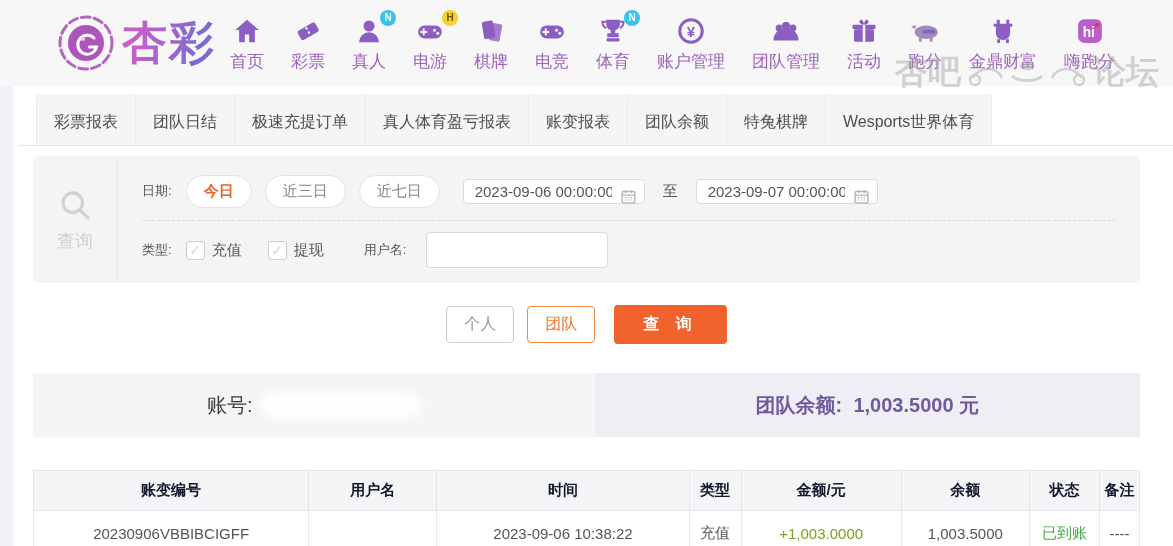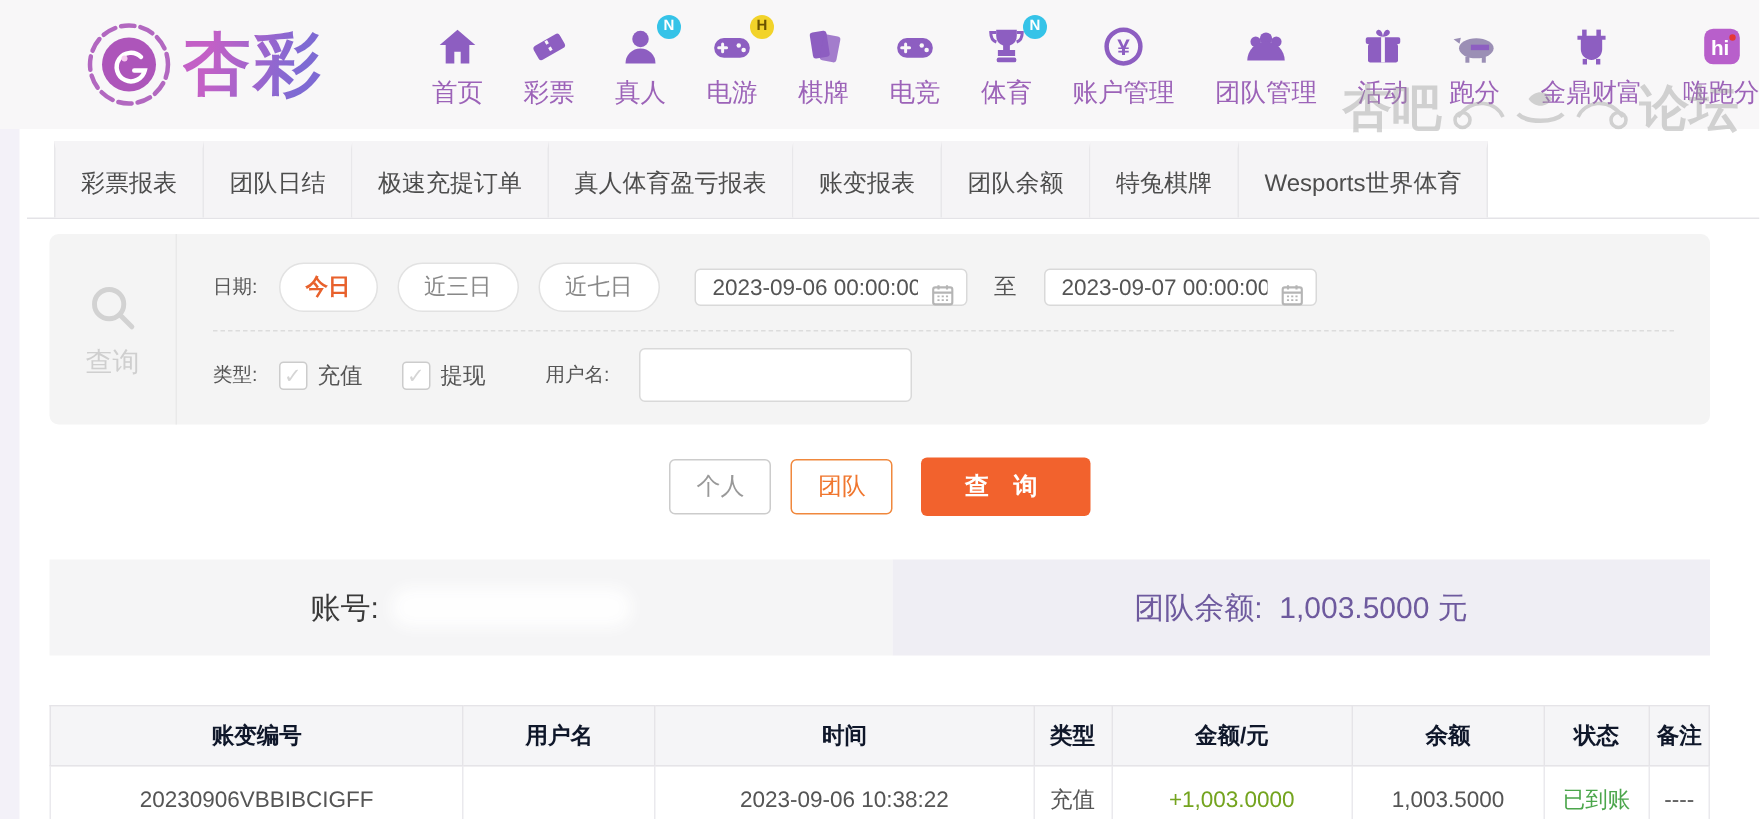--- a/index.html
+++ b/index.html
@@ -4,21 +4,21 @@
 <style>
   * { margin:0; padding:0; box-sizing:border-box; }
   html,body { width:1173px; height:546px; overflow:hidden; background:#fff;
     font-family:"Liberation Sans","DejaVu Sans",sans-serif; color:#555; }
   .page { position:relative; width:1173px; height:546px; overflow:hidden; }
 
   
   .left-strip { position:absolute; left:0; top:86px; width:13px; height:460px; background:#f3f1f8; }
 
   
-  .topnav { position:relative; height:86px; background:#f8f7f8; display:flex; align-items:center; padding-left:56px; z-index:2;justify-content:space-between; }
+  .topnav { position:relative; height:86px; background:#f8f7f8; display:flex; align-items:center; padding-left:56px; z-index:2; }
   .logo { display:flex; align-items:center; margin-right:14px; }
   .logo-text { font-size:45px; font-weight:bold; letter-spacing:2px; margin-left:6px;
     background:linear-gradient(100deg,#c360c6 20%,#7e6ad3 80%);
     -webkit-background-clip:text; background-clip:text; color:transparent; }
   .nav-items { display:flex; gap:27px; align-items:flex-end; }
   .nav-item { display:flex; flex-direction:column; align-items:center; cursor:pointer; }
   .nav-ico { position:relative; height:34px; display:flex; align-items:center; color:#8d5ec1; }
   .nav-label { font-size:17px; color:#9c63b8; margin-top:2px; white-space:nowrap; }
   .badge { position:absolute; top:-4px; right:-12px; width:16px; height:16px; border-radius:50%;
     font-size:10px; font-weight:bold; display:flex; align-items:center; justify-content:center; color:#fff; }
@@ -65,21 +65,21 @@
   
   .actions { display:flex; justify-content:center; align-items:center; margin-top:22px; gap:13px; }
   .btn { border-radius:4px; font-size:16px; padding:7px 17px; cursor:pointer; background:#fff; font-family:inherit; }
   .btn-personal { border:1px solid #ccc; color:#999; }
   .btn-team { border:1px solid #f0883d; color:#f0762e; }
   .btn-query { border:none; background:#f2622d; color:#fff; padding:9px 29px; font-weight:bold; letter-spacing:6px; margin-left:6px; }
 
   
   .summary { display:flex; margin:29px 33px 0; height:64px; }
   .sum-left { flex:1.03; background:#f5f5f6; display:flex; align-items:center; justify-content:center; }
-  .sum-right { flex:1; background:#efeef4; display:flex; align-items:center; justify-content:center; }
+  .sum-right { flex:1; background:#efeef4; display:flex; align-items:center; justify-content:center;font-weight:bold; }
   .acct-label { font-size:20px; color:#3a3a3a; }
   .redacted { display:inline-block; width:160px; height:26px; margin-left:8px; border-radius:13px;
     background:#fff; filter:blur(5px); opacity:.95; }
   .balance { font-size:20px; color:#6e5a9e; }
 
   
   table { border-collapse:collapse; table-layout:fixed; width:1107px; margin:33px 0 0 33px; background:#fff; }
   th { background:#f5f5f7; border:1px solid #e5e4e8; height:40px; font-size:15px; color:#0f172a; font-weight:bold; }
   td { border:1px solid #eae9ed; height:45px; font-size:15px; color:#555; text-align:center; }
   td.green-amt { color:#74a41f; }

